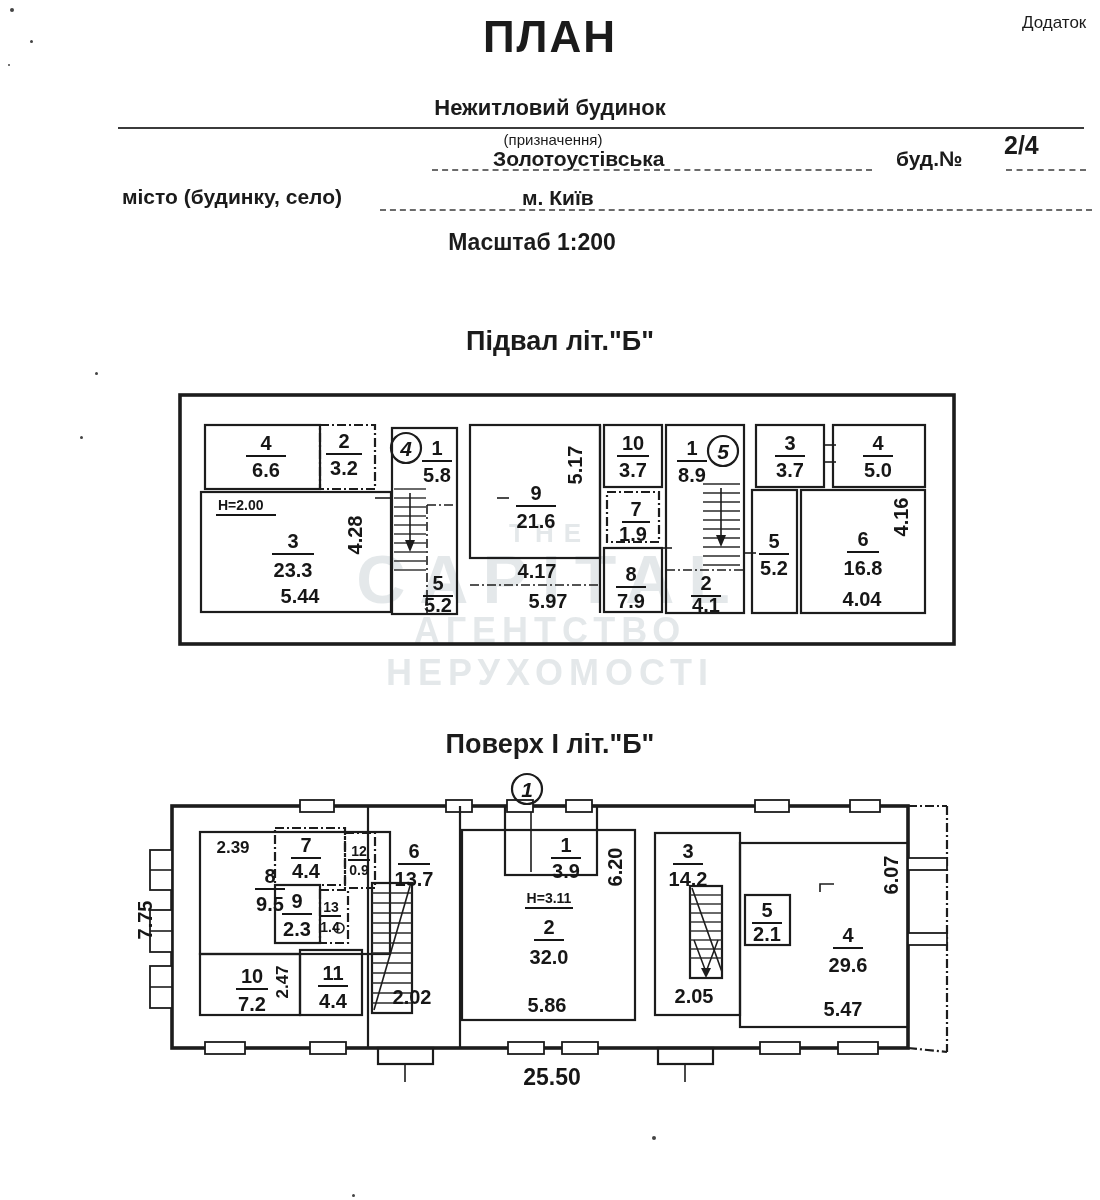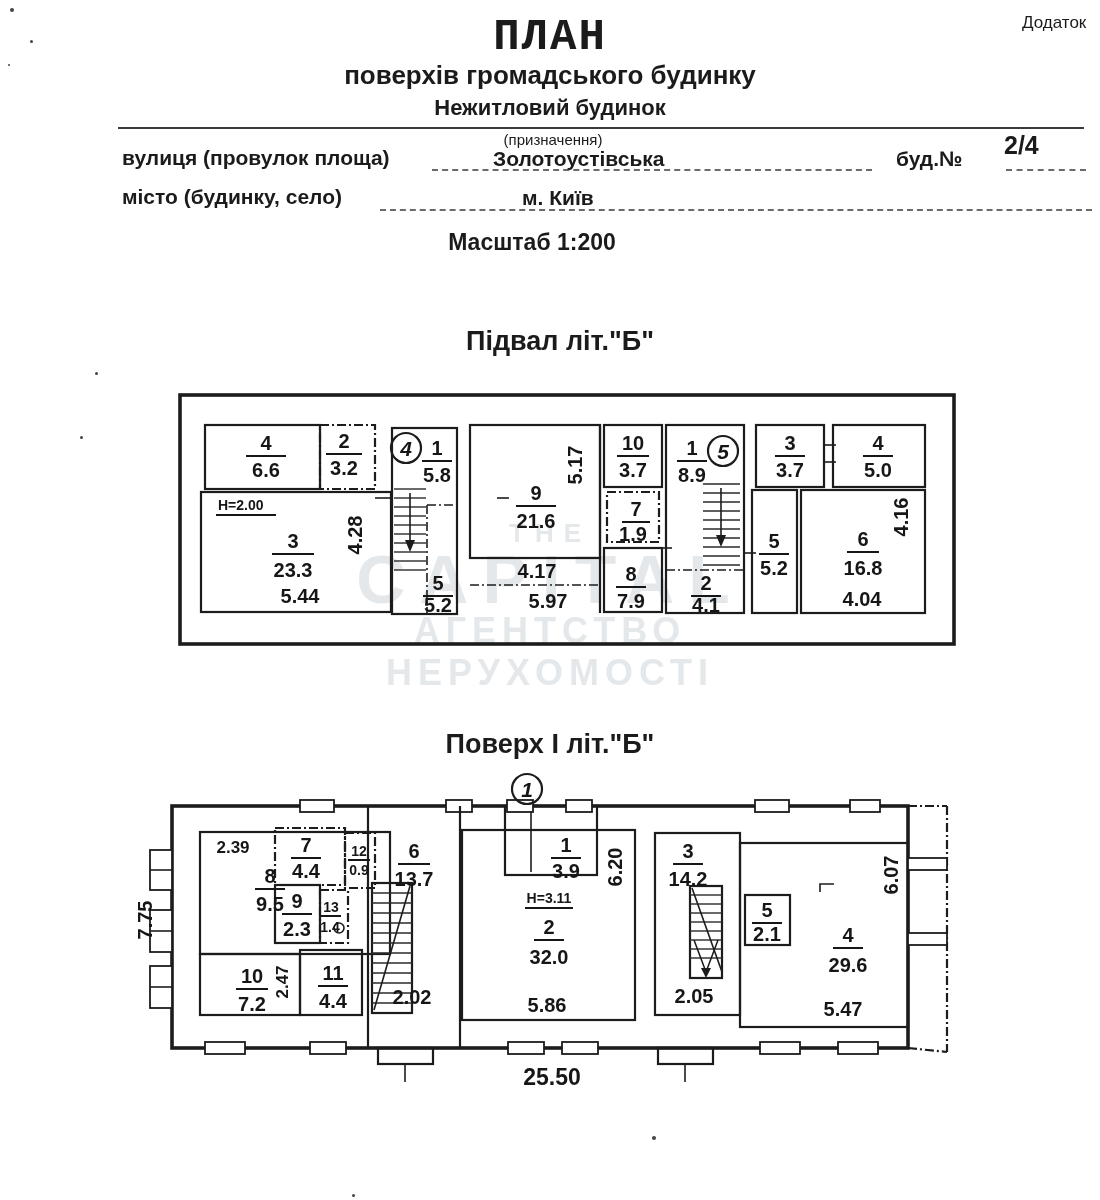--- a/index.html
+++ b/index.html
@@ -40,27 +40,25 @@
   .wm2{font-size:68px;font-weight:bold;letter-spacing:14px;line-height:.9;}
   .wm3{font-size:36px;font-weight:bold;letter-spacing:6px;}
   .speck{position:absolute;background:#444;border-radius:50%;}
 </style>
 </head>
 <body>
 
 <div class="page">
 
   <div class="abs appendix" style="left:1022px;top:13px;">Додаток</div>
-  <div class="abs ctr title-main" style="left:0;top:12px;width:1100px;font-family:Liberation Mono, monospace;">ПЛАН</div>
-  <div class="abs ctr title-sub" style="left:0;top:60px;width:1100px;">поверхів громадського будинку</div>
+  <div class="abs ctr title-main" style="left:0;top:12px;width:1100px;">ПЛАН</div>
   <div class="abs ctr title-sub2" style="left:0;top:95px;width:1100px;">Нежитловий будинок</div>
   <div class="abs rule" style="left:118px;top:127px;width:966px;"></div>
   <div class="abs ctr cap" style="left:0;top:131px;width:1106px;">(призначення)</div>
 
-  <div class="abs frm" style="left:122px;top:146px;">вулиця (провулок площа)</div>
   <div class="abs frm-val" style="left:493px;top:147px;">Золотоустівська</div>
   <div class="abs frm" style="left:896px;top:147px;">буд.№</div>
   <div class="abs bno" style="left:1004px;top:131px;">2/4</div>
   <div class="abs rule-d" style="left:432px;top:169px;width:440px;"></div>
   <div class="abs rule-d" style="left:1006px;top:169px;width:80px;"></div>
 
   <div class="abs frm" style="left:122px;top:185px;">місто (будинку, село)</div>
   <div class="abs frm-val" style="left:522px;top:186px;">м. Київ</div>
   <div class="abs rule-d" style="left:380px;top:209px;width:712px;"></div>
 

